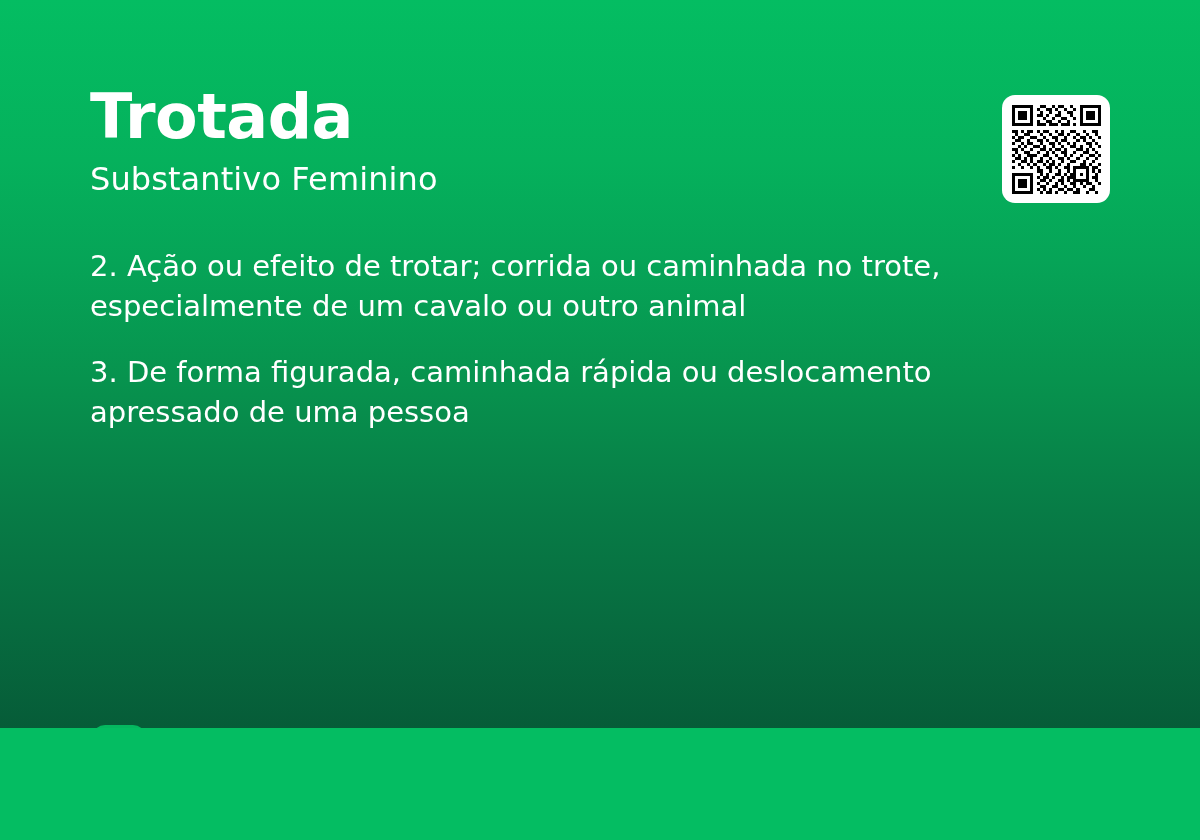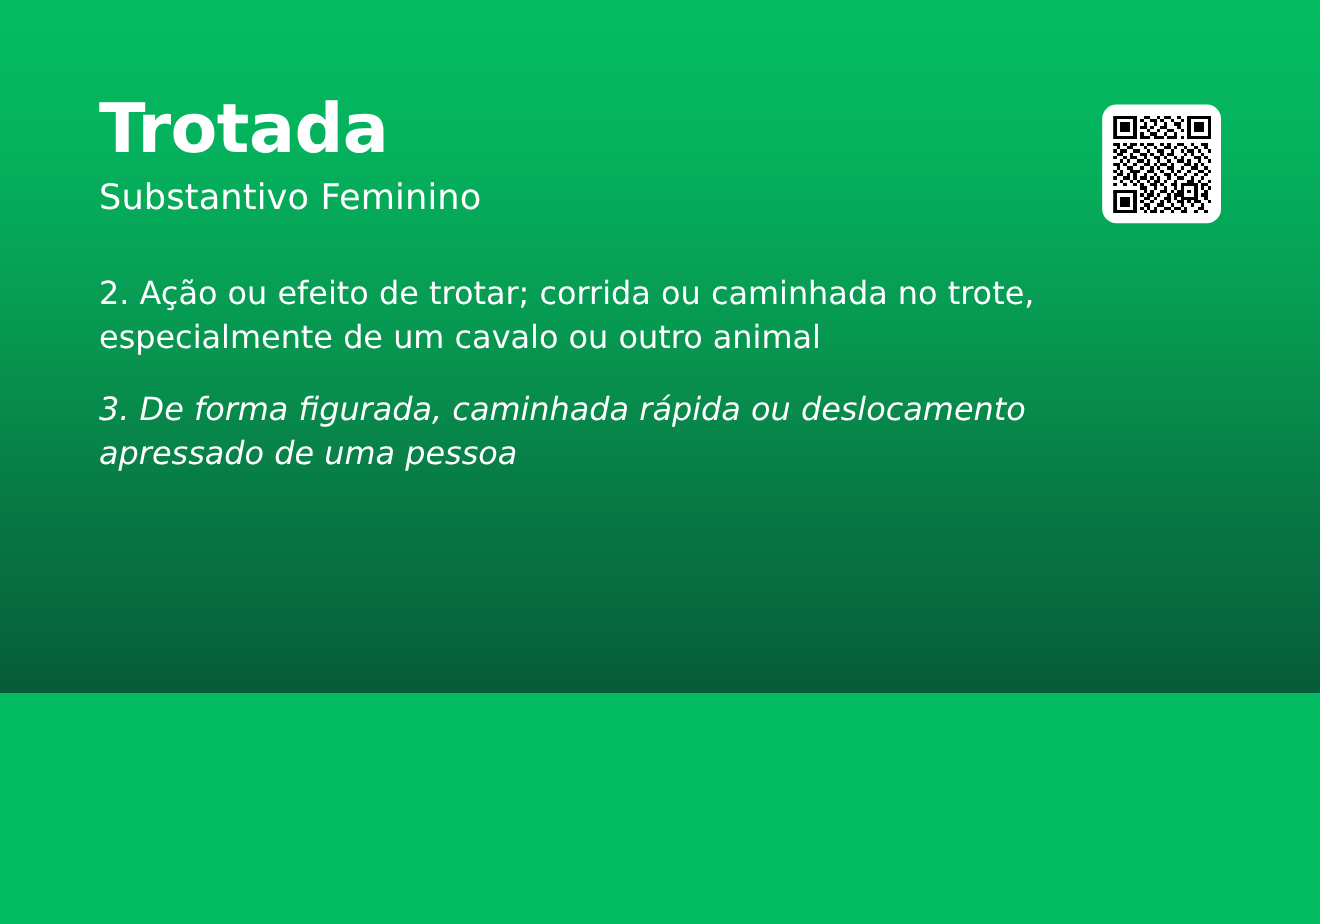--- a/index.html
+++ b/index.html
@@ -11,21 +11,21 @@
   }
 
   body {
     font-family: "Liberation Sans", sans-serif;
     background: #04BD62;
   }
 
   #card {
     position: relative;
     width: 1200px;
-    height: 630px;
+    height: 728px;
     background: linear-gradient(180deg,
                 #04BD62 0%,
                 #05B15C 22%,
                 #06A457 36%,
                 #07934E 52%,
                 #077C46 70%,
                 #076B3F 86%,
                 #065C38 100%);
     overflow: hidden;
   }
@@ -89,21 +89,21 @@
   }
 
   .definition {
     font-family: "DejaVu Sans", sans-serif;
     font-size: 29px;
     font-weight: 400;
     line-height: 40px;
     color: #FFFFFF;
     margin-bottom: 26px;
   }
-  .definition:last-child { margin-bottom: 8px; font-style: italic; }
+  .definition:last-child { margin-bottom: 8px; }
 
   
   #footer-logo {
     position: absolute;
     left: 92px;
     top: 725px;
     width: 54px;
     height: 54px;
     background: #04B85F;
     border-radius: 13px;

